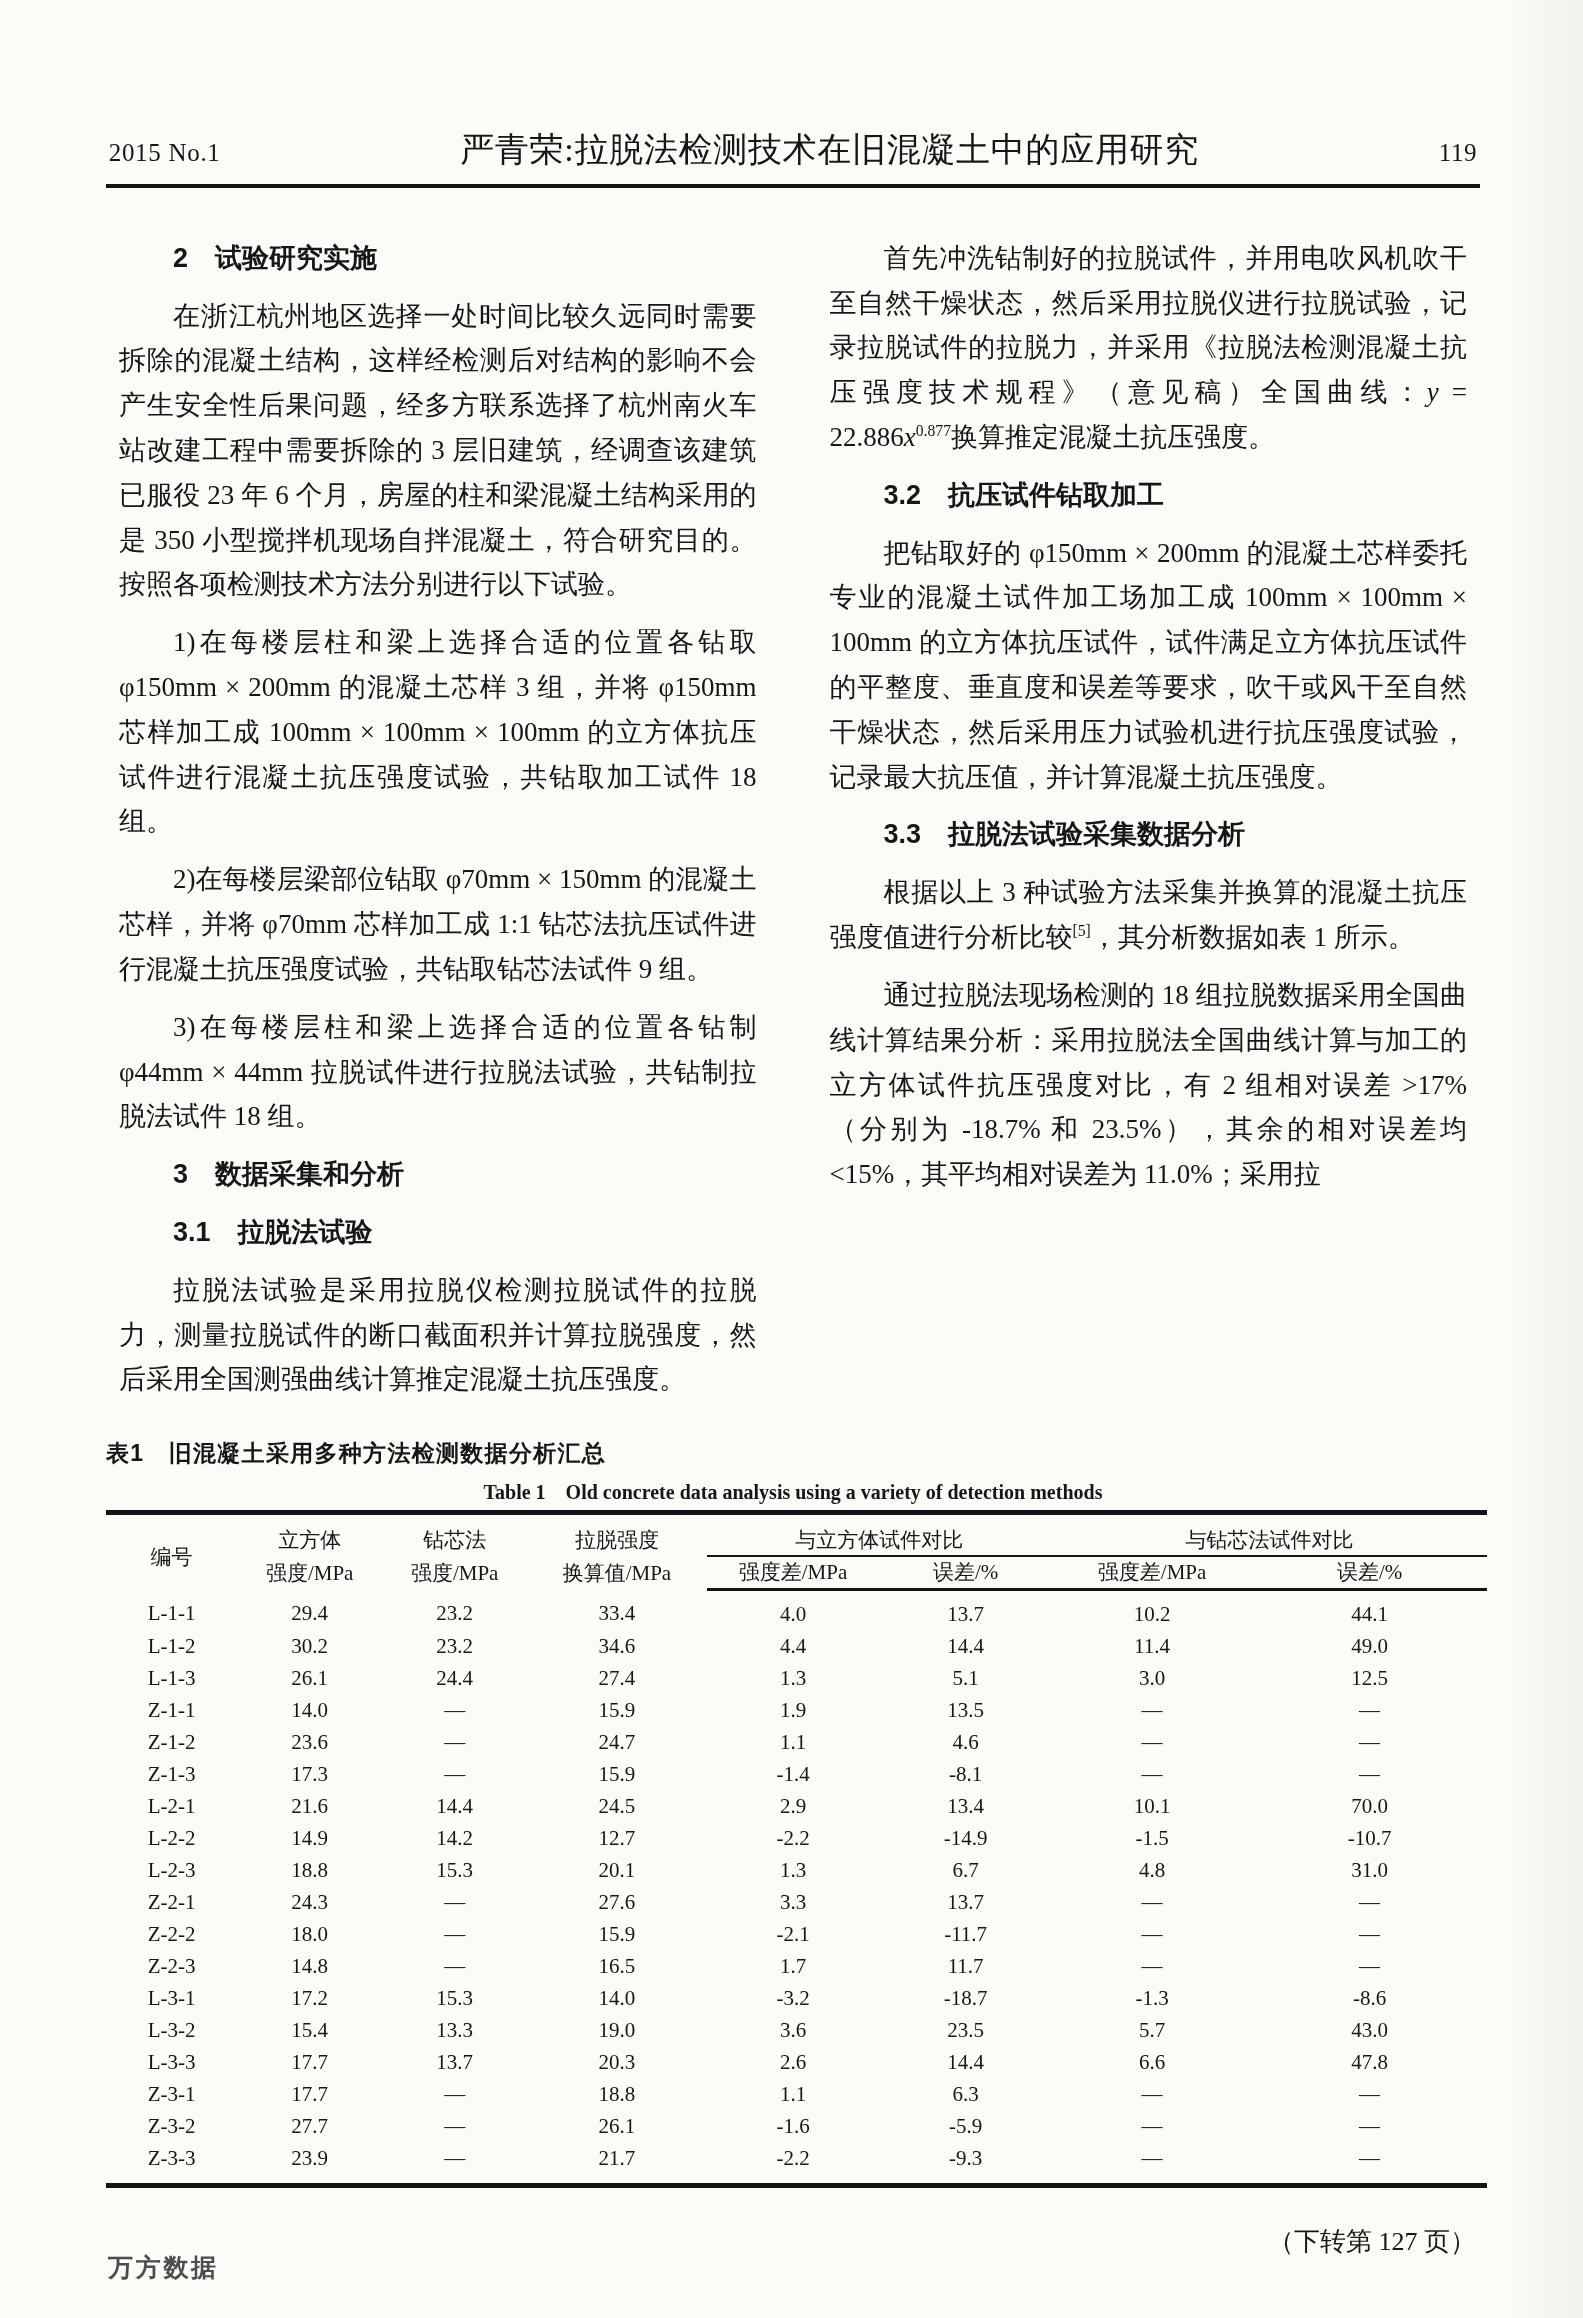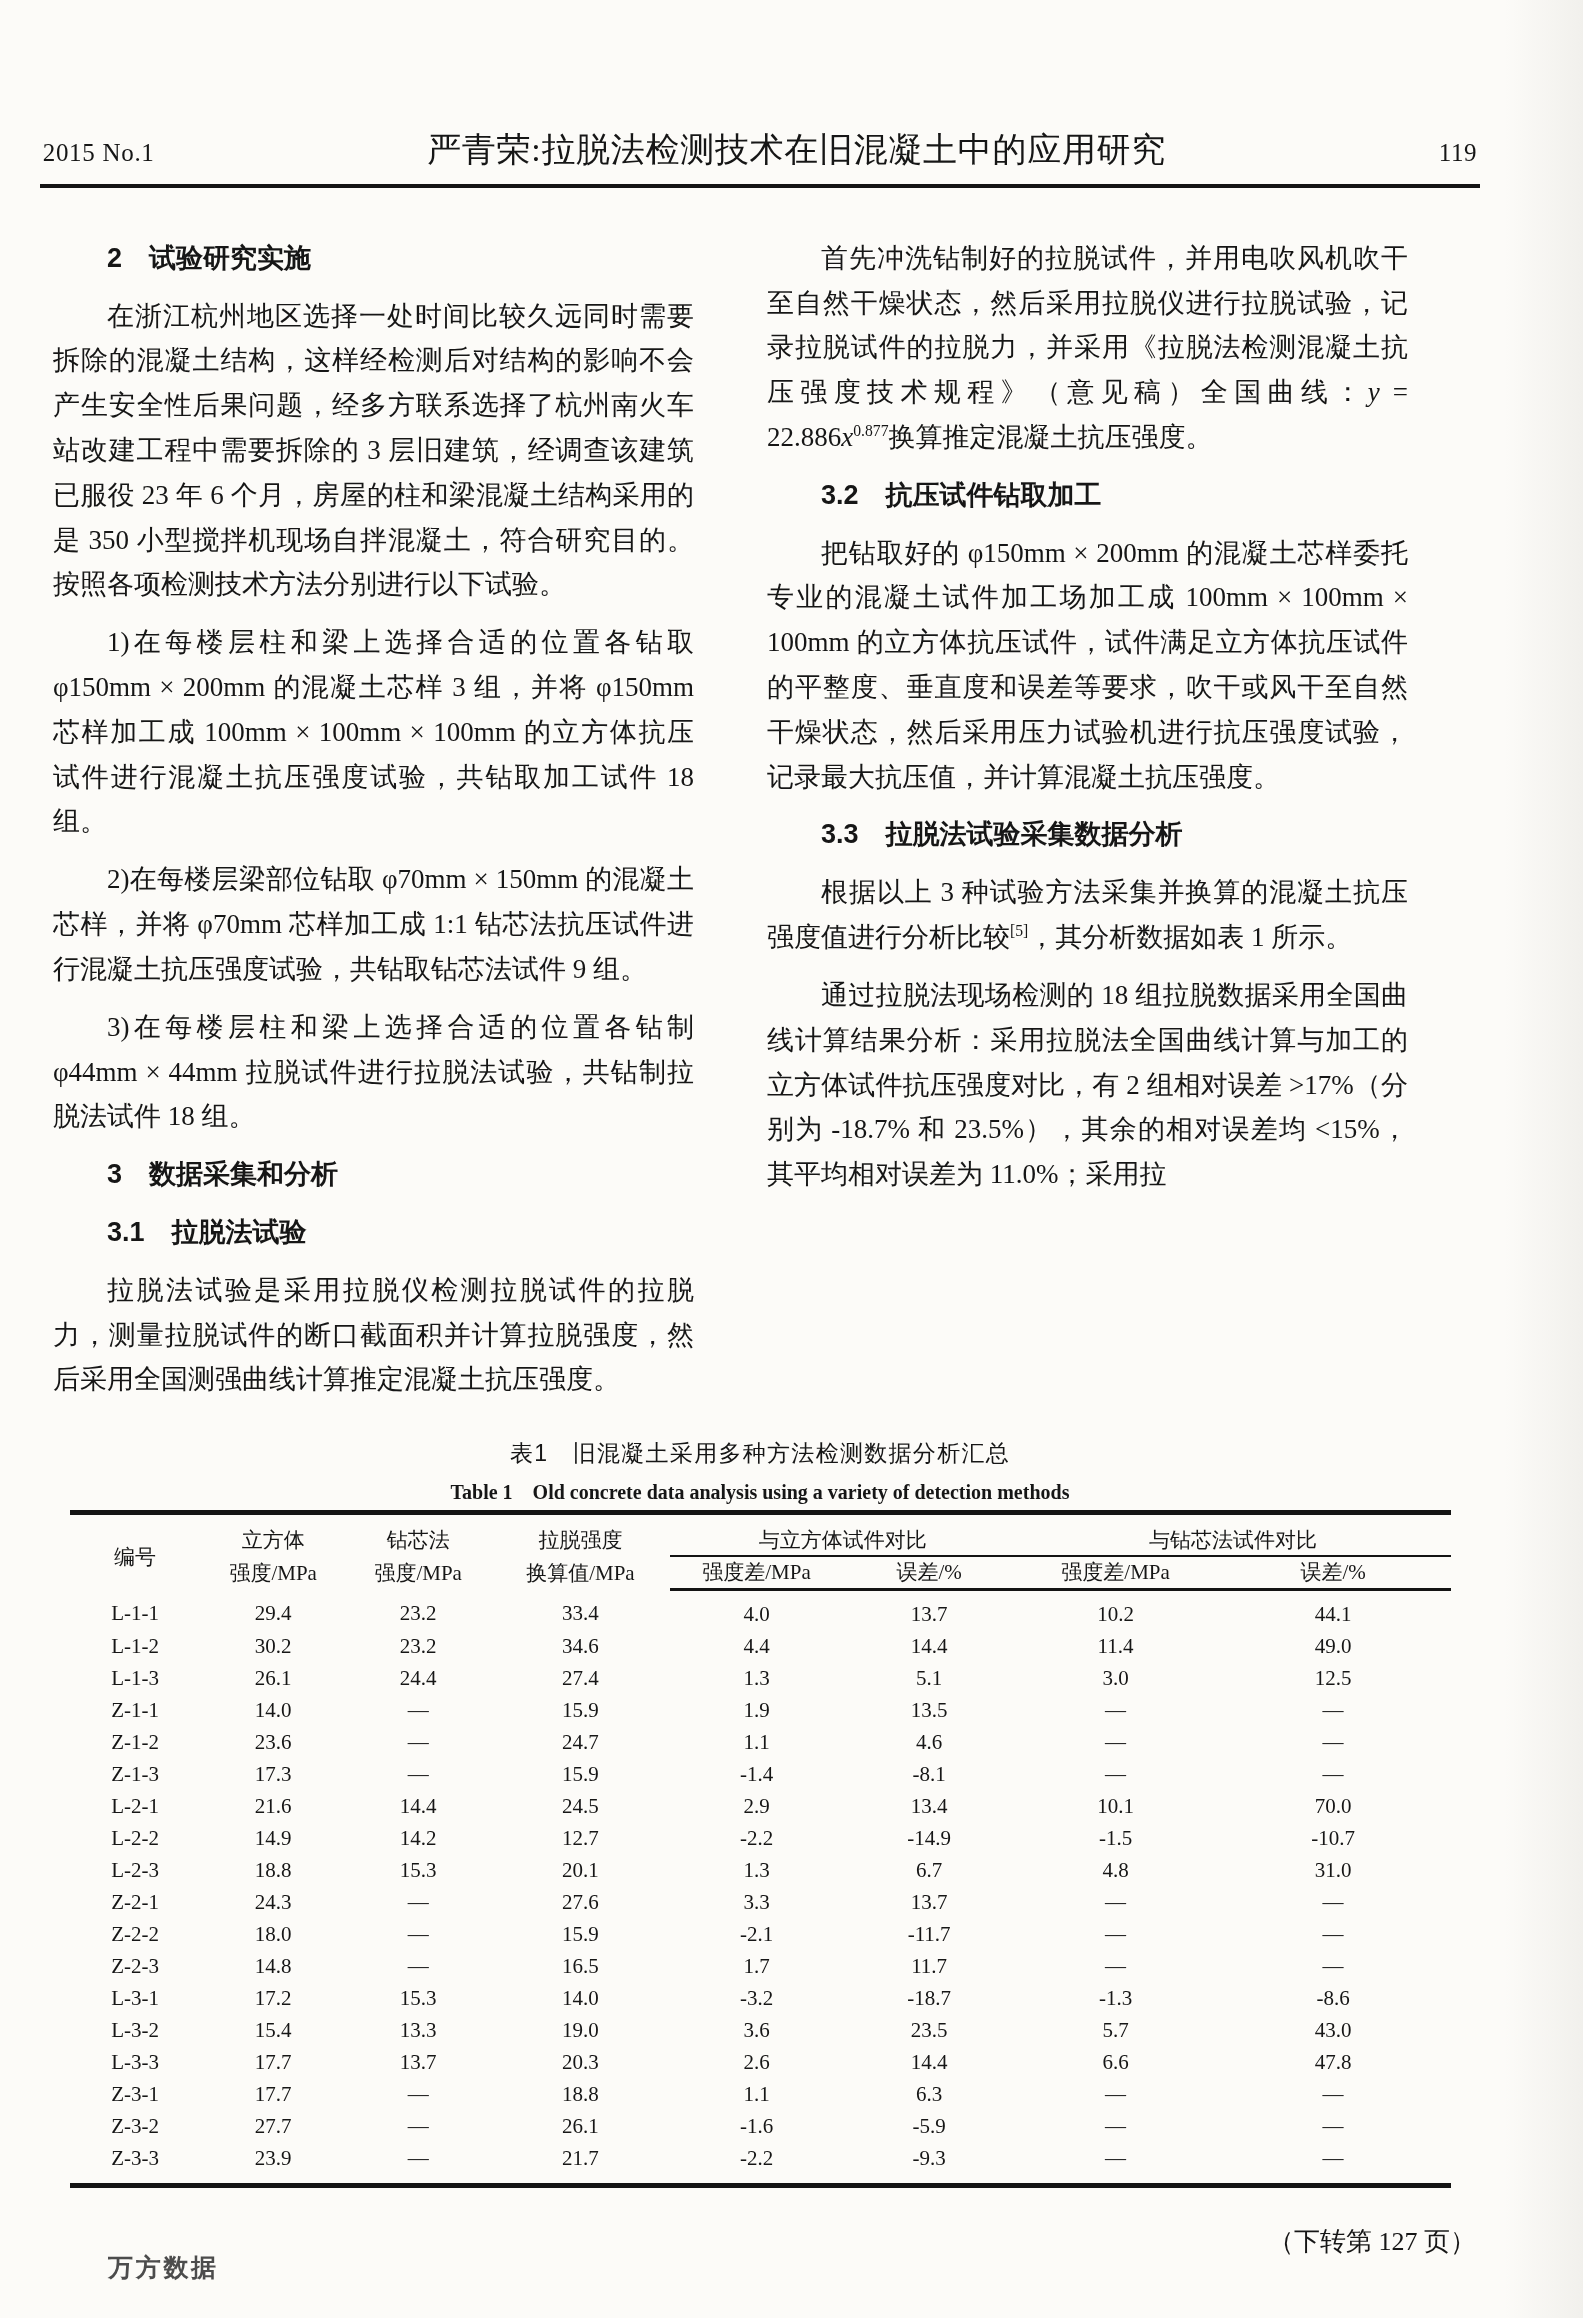--- a/index.html
+++ b/index.html
@@ -6,21 +6,21 @@
   body{
     width:1584px;height:2319px;
     background:#e9e8e4;
     font-family:"Liberation Serif","DejaVu Serif",serif;
     color:#161616;
   }
   .page{
     width:1584px;height:2319px;
     box-sizing:border-box;
     background:linear-gradient(90deg,#fcfbf8 0%,#fcfbf8 95%,#f1f0ec 100%);
-    padding:127px 104px 0 40px;
+    padding:127px 104px 0 106px;
     position:relative;
     overflow:hidden;
   }
   
   .runhead{
     display:flex;justify-content:space-between;align-items:baseline;
     font-size:25px;letter-spacing:0.7px;
     padding:0 2.7px 10.7px 2.7px;
   }
   .runhead .mid{font-size:34px;}
@@ -32,21 +32,21 @@
   .h-sec{
     font-family:"Liberation Sans","DejaVu Sans",sans-serif;
     font-weight:700;font-size:27px;text-indent:0;
     margin:2.7px 0;
   }
   sup.s{font-size:0.58em;vertical-align:super;line-height:0;}
   .v{font-style:italic;}
   
   .tablewrap{margin-top:23px;}
   .cap-cn{
-    text-align:center;font-size:23px;font-weight:400;
+    font-size:23px;font-weight:700;
     font-family:"Liberation Sans","DejaVu Sans",sans-serif;
     letter-spacing:1.3px;
   }
   .cap-en{
     text-align:center;font-size:20px;font-weight:700;margin-top:9.4px;
     font-family:"Liberation Serif","DejaVu Serif",serif;
   }
   table.data{
     width:1381px;margin:4px auto 0 auto;
     border-collapse:collapse;

